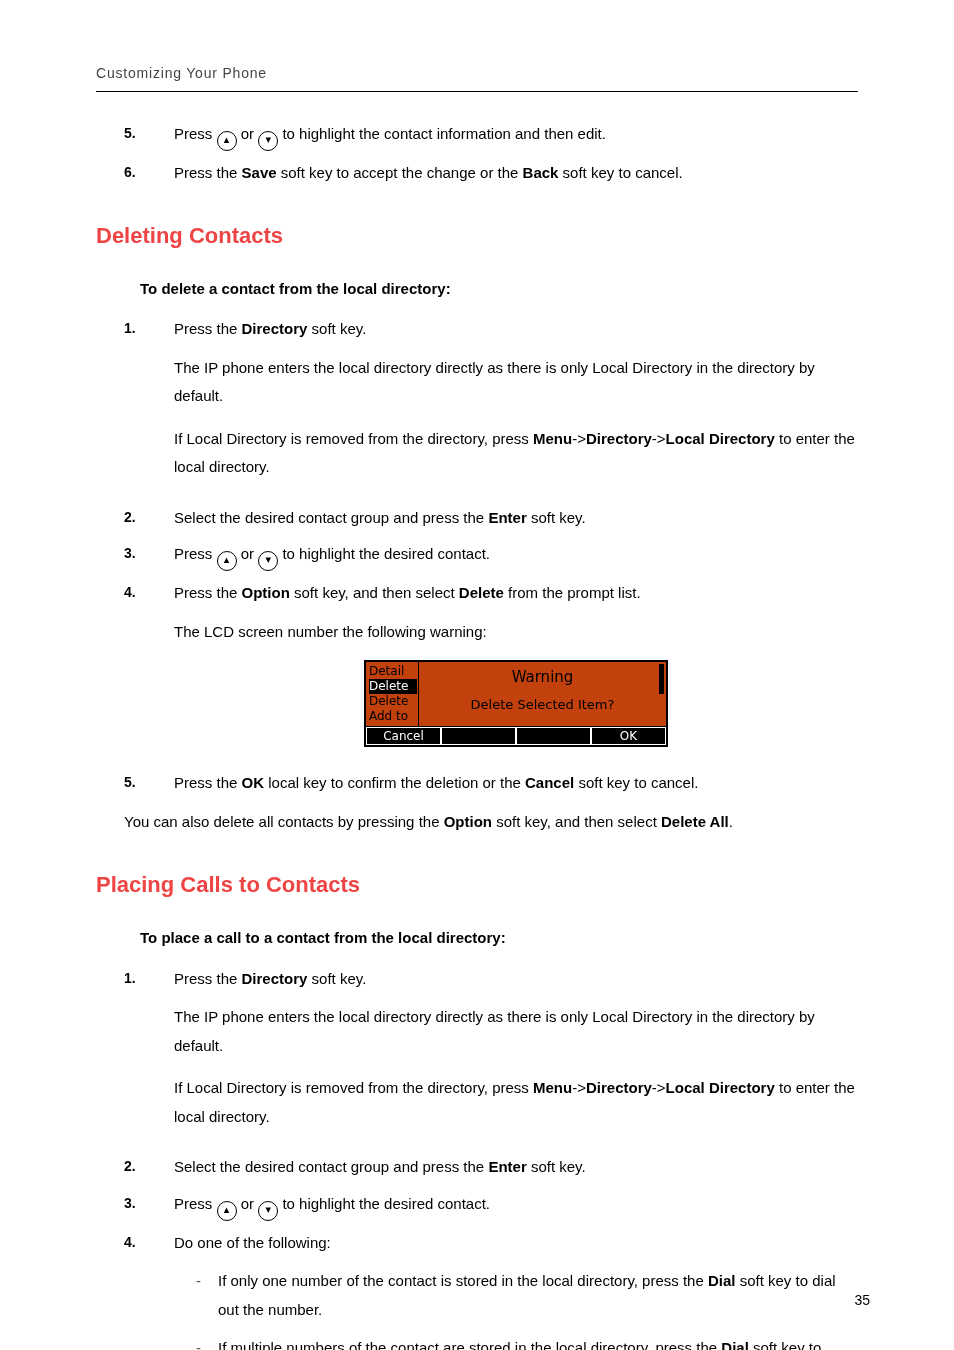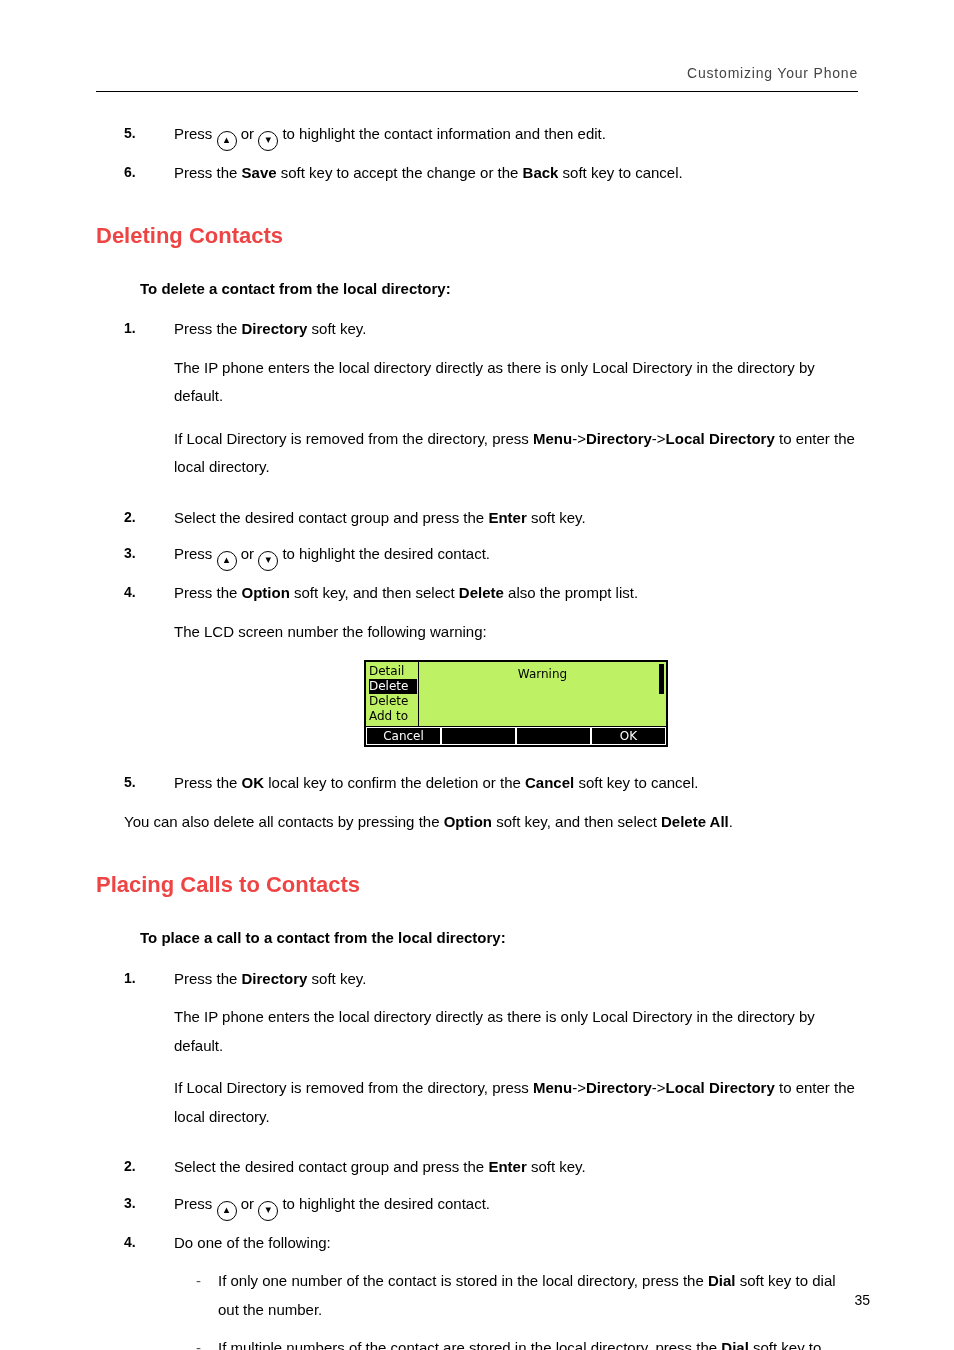--- a/index.html
+++ b/index.html
@@ -9,21 +9,21 @@
     background:#fff;
     font-family:"Segoe UI",Tahoma,Geneva,sans-serif;
     font-size:15px;
     color:#000;
     position:relative;
     box-sizing:border-box;
     padding:60px 96px 60px 96px;
     line-height:1.9;
   }
   .running-head{
-    text-align:right;
+    text-align:left;
     font-size:14px;
     letter-spacing:0.8px;
     color:#444;
     margin-bottom:4px;
   }
   .hr{
     height:1px;
     background:#000;
     margin-bottom:28px;
   }
@@ -70,21 +70,21 @@
     vertical-align:-4px;
     font-family:Arial,sans-serif;
   }
   
   .lcd-wrap{
     width:300px;
     margin:14px auto 14px auto;
     border:2px solid #000;
     font-family:"DejaVu Sans","Trebuchet MS",sans-serif;
     font-size:13px;
-    background:#bef264;
+    background:#c2410c;
     color:#000;
   }
   .lcd-body{
     display:flex;
   }
   .lcd-side{
     width:48px;
     flex:0 0 48px;
     border-right:1px solid #000;
     font-size:12px;
@@ -92,21 +92,21 @@
     position:relative;
   }
   .lcd-side-row{line-height:15px;white-space:nowrap;overflow:hidden;height:15px;}
   .lcd-side-row.hl{background:#000;color:#fff;}
   .lcd-main{
     flex:1;
     text-align:center;
     padding:1px 2px 0 2px;
     position:relative;
   }
-  .lcd-title{font-size:12px;}
+  .lcd-title{font-size:15px;}
   .lcd-prompt{font-size:13px;margin-top:1px;}
   .lcd-scroll{
     position:absolute;
     right:2px;top:2px;bottom:2px;
     width:5px;
   }
   .lcd-scroll .bar{
     position:absolute;left:0;right:0;top:0;height:30px;background:#000;
   }
   .lcd-foot{
@@ -215,34 +215,35 @@
     </div>
   </div>
 
   <div class="num-item">
     <div class="num">4.</div>
     <div class="num-body">
       <span>Press the </span>
       <b>Option</b>
       <span> soft key, and then select </span>
       <b>Delete</b>
-      <span> also the prompt list.</span>
+      <span> from the prompt list.</span>
       <div class="continuation">The LCD screen number the following warning:</div>
 
       
       <div class="lcd-wrap">
         <div class="lcd-body">
           <div class="lcd-side">
             <div class="lcd-side-row">Detail</div>
             <div class="lcd-side-row hl">Delete</div>
             <div class="lcd-side-row">Delete</div>
             <div class="lcd-side-row">Add to</div>
           </div>
           <div class="lcd-main">
             <div class="lcd-title">Warning</div>
+            <div class="lcd-prompt">Delete Selected Item?</div>
             <div class="lcd-scroll">
                 <div class="bar"></div>
               </div>
           </div>
         </div>
         <div class="lcd-foot">
           <div class="sk">Cancel</div>
           <div class="sk blank"></div>
           <div class="sk blank"></div>
           <div class="sk">OK</div>

